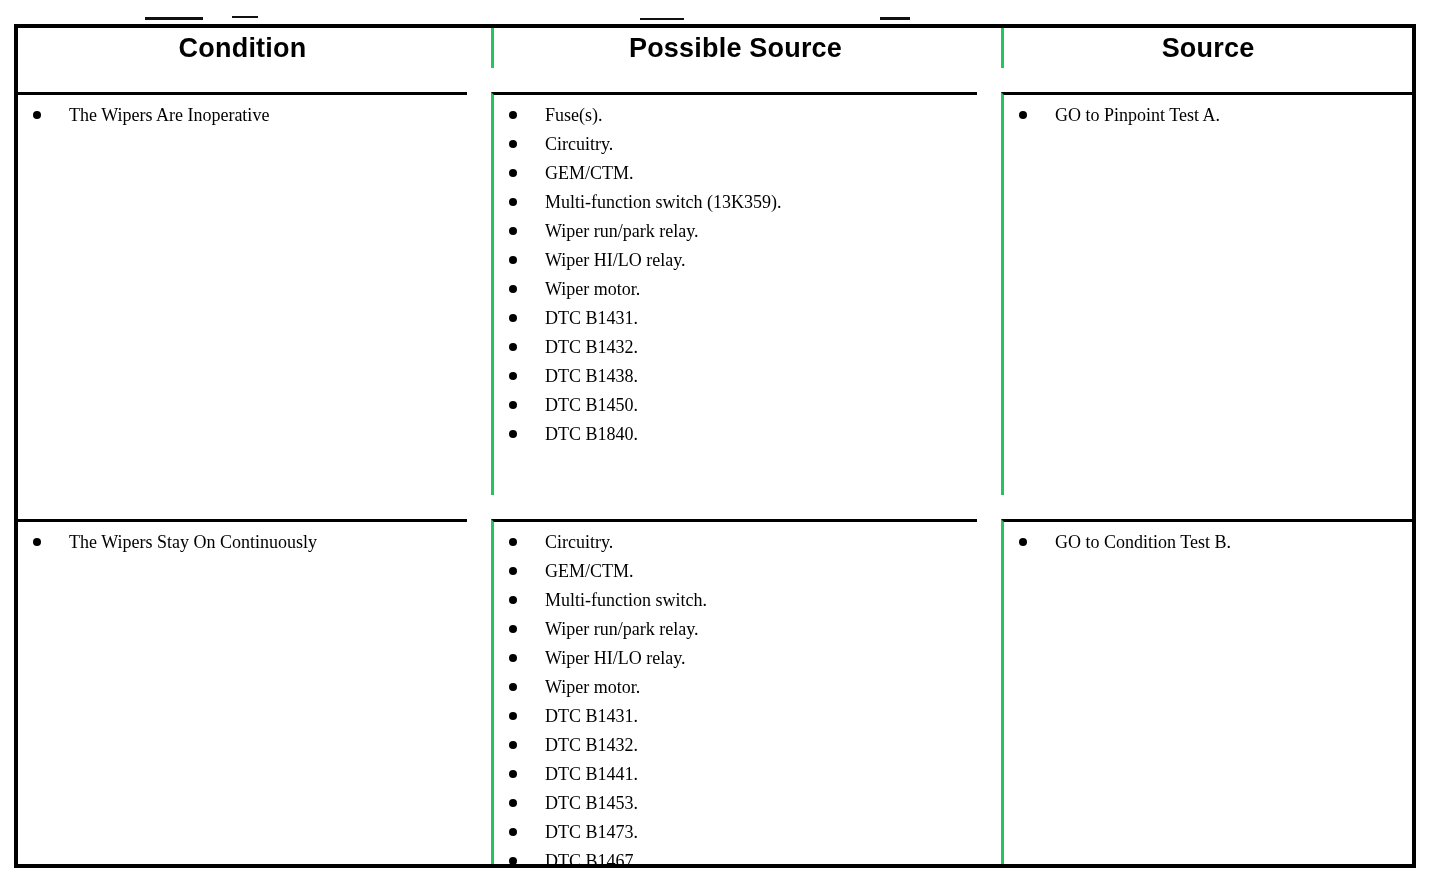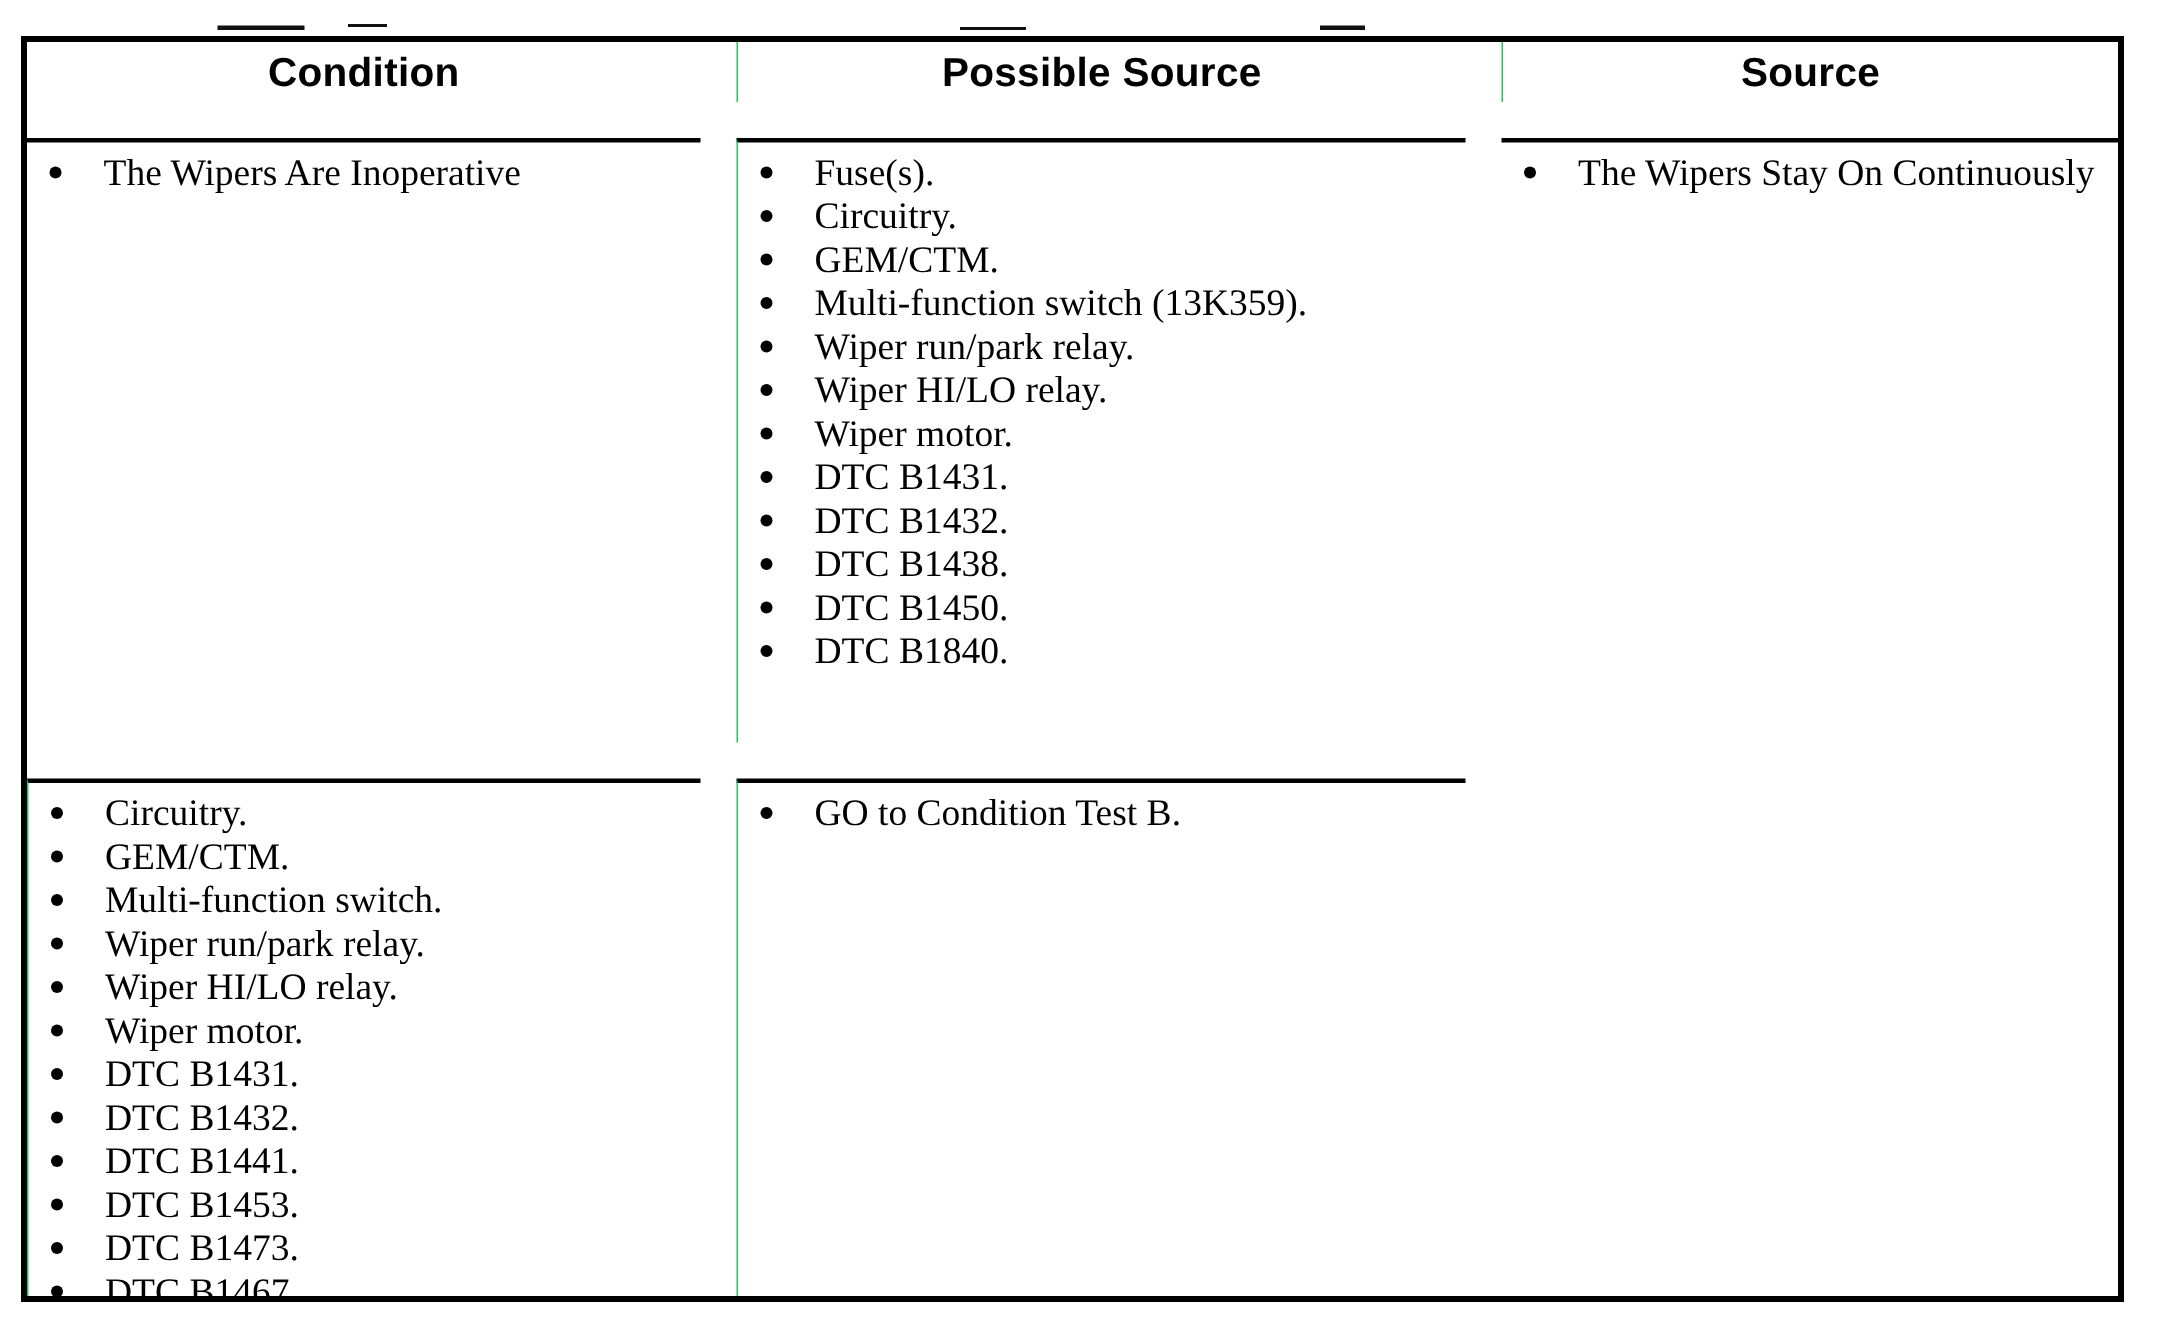--- a/index.html
+++ b/index.html
@@ -41,42 +41,42 @@
     display: grid;
     grid-template-columns: 449px 486px 1fr;
     grid-template-rows: 40px 403px 1fr;
     background: #ffffff;
     gap: 24px;
   }
   .cell {
     overflow: hidden;
   }
   .col2, .col3 {
-    border-left: 1px solid #22c55e;
+    border-left: 3px solid #22c55e;
   }
   .r1, .r2 {
     border-top: 3px solid #000000;
   }
   .th {
     font-family: "Liberation Sans", sans-serif;
     font-weight: bold;
     font-size: 27px;
     line-height: 40px;
     text-align: center;
     letter-spacing: 0.2px;
   }
   ul.bullet-list {
     list-style: none;
     margin: 0;
     padding: 6px 6px 6px 15px;
   }
   ul.bullet-list li {
     display: flex;
     align-items: flex-start;
-    font-size: 25px;
+    font-size: 18px;
     line-height: 29px;
   }
   .dot {
     flex: 0 0 8px;
     width: 8px;
     height: 8px;
     margin-top: 10px;
     margin-right: 28px;
     border-radius: 50%;
     background: #000000;
@@ -157,20 +157,28 @@
           <li>
           <span class="dot"></span>
           <span class="item-text src-text">DTC B1450.</span>
         </li>
           <li>
           <span class="dot"></span>
           <span class="item-text src-text">DTC B1840.</span>
         </li>
         </ul>
     </div>
+    <div class="cell col3 r1">
+      <ul class="bullet-list">
+        <li>
+          <span class="dot"></span>
+          <span class="item-text act-text">GO to Pinpoint Test A.</span>
+        </li>
+      </ul>
+    </div>
 
     <div class="cell col1 r2">
       <ul class="bullet-list">
         <li>
           <span class="dot"></span>
           <span class="item-text cond-text">The Wipers Stay On Continuously</span>
         </li>
       </ul>
     </div>
     <div class="cell col2 r2">

